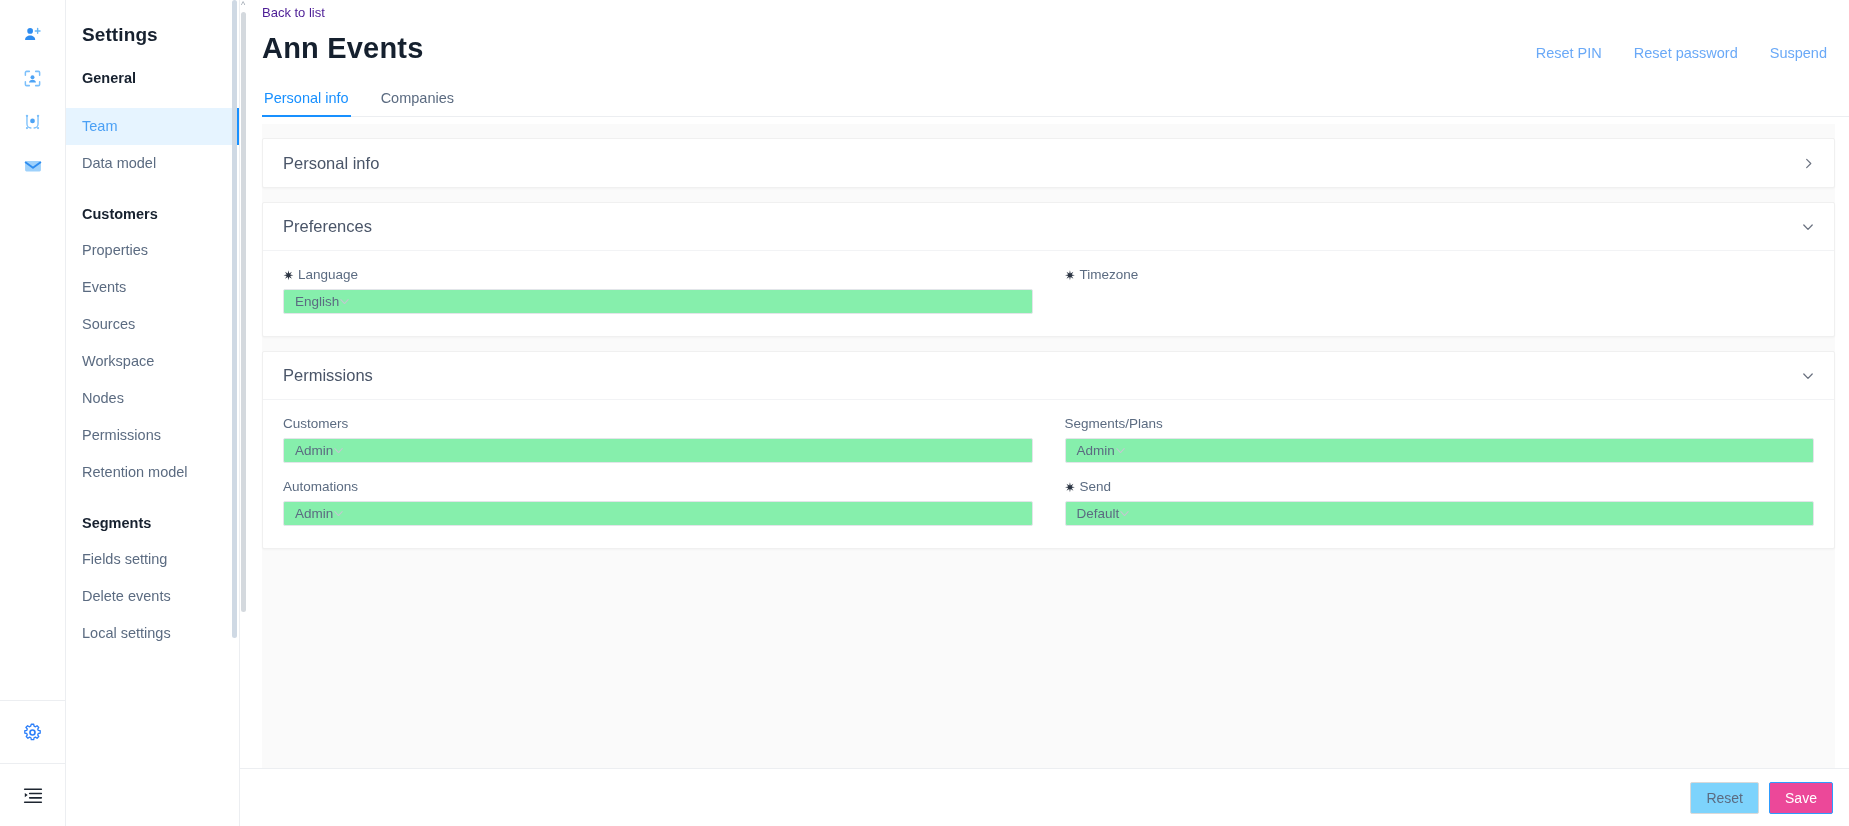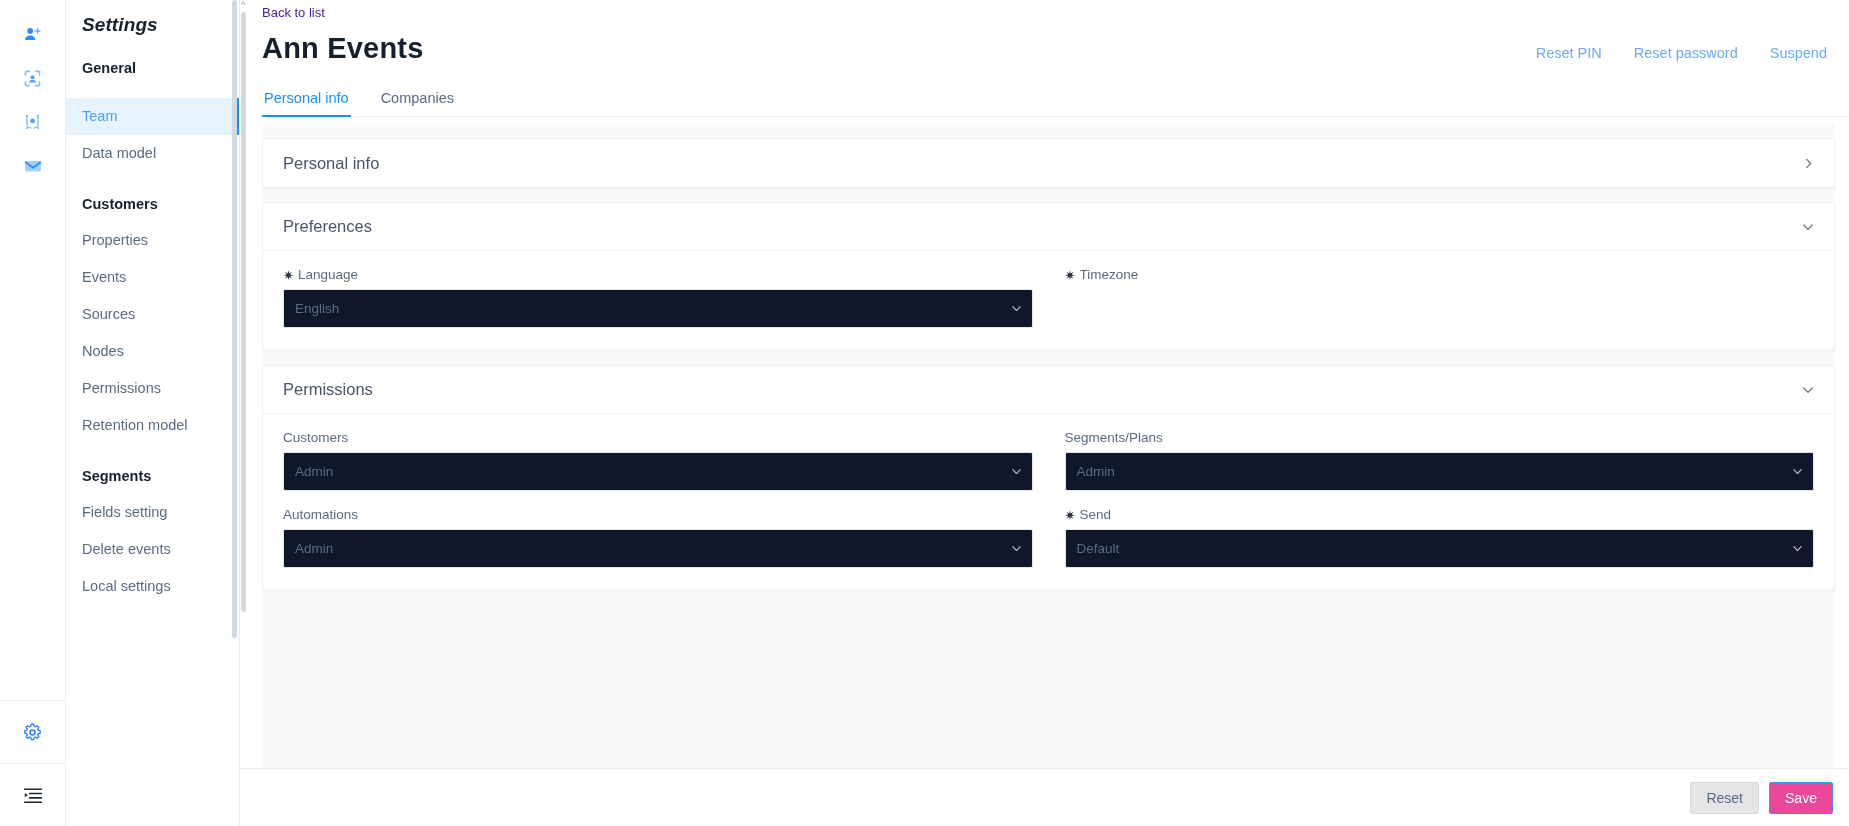--- a/index.html
+++ b/index.html
@@ -34,21 +34,21 @@
   .sidebar {
     width: 174px; flex: 0 0 174px; height: 826px;
     background: #ffffff;
     border-right: 1px solid #eceef1;
     position: relative;
     overflow: hidden;
   }
   .sidebar-inner { padding: 0 0 0 0; }
   .sb-title {
     font-size: 19px; font-weight: bold; color: #17212f;
-    padding: 14px 0 0 16px; letter-spacing: .1px; font-style: italic;
+    padding: 24px 0 0 16px; letter-spacing: .1px;
   }
   .sb-group {
     font-size: 14.5px; font-weight: bold; color: #17212f;
     padding: 24px 0 0 16px;
   }
   .sb-item {
     font-size: 14.5px; color: #5b6b81;
     height: 37px; line-height: 37px;
     padding-left: 16px;
     cursor: pointer; position: relative;
@@ -125,41 +125,41 @@
   .panel-body { padding: 16px 20px 22px 20px; }
   .grid { display: grid; grid-template-columns: 1fr 1fr; column-gap: 32px; row-gap: 16px; }
 
   .field-label {
     font-size: 13.5px; color: #5b6b81; margin-bottom: 7px;
     display: flex; align-items: center; gap: 4px;
   }
   .req { color: #2b3442; font-size: 13px; line-height: 1; position: relative; top: 1px; }
 
   .select {
-    height: 39px; border: 1px solid #e2e5e9; border-radius: 2px;
-    background: #0f172a; display: flex; align-items: center; justify-content: space-between;
+    height: 25px; border: 1px solid #e2e5e9; border-radius: 2px;
+    background: #86efac; display: flex; align-items: center; justify-content: flex-start;
     padding: 0 10px 0 11px; cursor: pointer;
   }
   .select-val { font-size: 13.5px; color: #5b6b81; }
   .select-arrow { color: #c2c8d0; display:flex; align-items:center; }
 
   
   .footer {
     flex: 0 0 58px; height: 58px;
     border-top: 1px solid #eceef1;
     background: #fff;
     display: flex; align-items: center; justify-content: flex-end;
     padding-right: 16px; gap: 10px;
   }
   .btn {
     height: 32px; min-width: 64px; padding: 0 15px;
     border-radius: 2px; font-size: 14px; cursor: pointer;
     display: flex; align-items: center; justify-content: center;
   }
-  .btn-default { background: #e5e5e5; border: 1px solid #d9d9d9; color: #5b6b81; }
+  .btn-default { background: #7dd3fc; border: 1px solid #d9d9d9; color: #5b6b81; }
   .btn-primary { background: #ec4899; border: 1px solid #2d9cff; color: #fff; }
 
   
   .main-scrollbar {
     position: absolute; left: 0px; top: 0; width: 6px; height: 826px;
     z-index: 9;
   }
   .main-scrollbar .track { position:absolute; inset:0; background: transparent; }
   .main-scrollbar .thumb {
     position: absolute; left: 1px; top: 12px; width: 5px; height: 600px;
@@ -244,20 +244,21 @@
         <div class="sb-item active">Team</div>
         <div class="sb-item">Data model</div>
       </div>
 
       <div>
         <div class="sb-group">Customers</div>
         <div style="height:10px"></div>
         <div class="sb-item">Properties</div>
         <div class="sb-item">Events</div>
         <div class="sb-item">Sources</div>
+        <div class="sb-item">Workspace</div>
         <div class="sb-item">Nodes</div>
         <div class="sb-item">Permissions</div>
         <div class="sb-item">Retention model</div>
       </div>
 
       <div>
         <div class="sb-group">Segments</div>
         <div style="height:10px"></div>
         <div class="sb-item">Fields setting</div>
         <div class="sb-item">Delete events</div>

